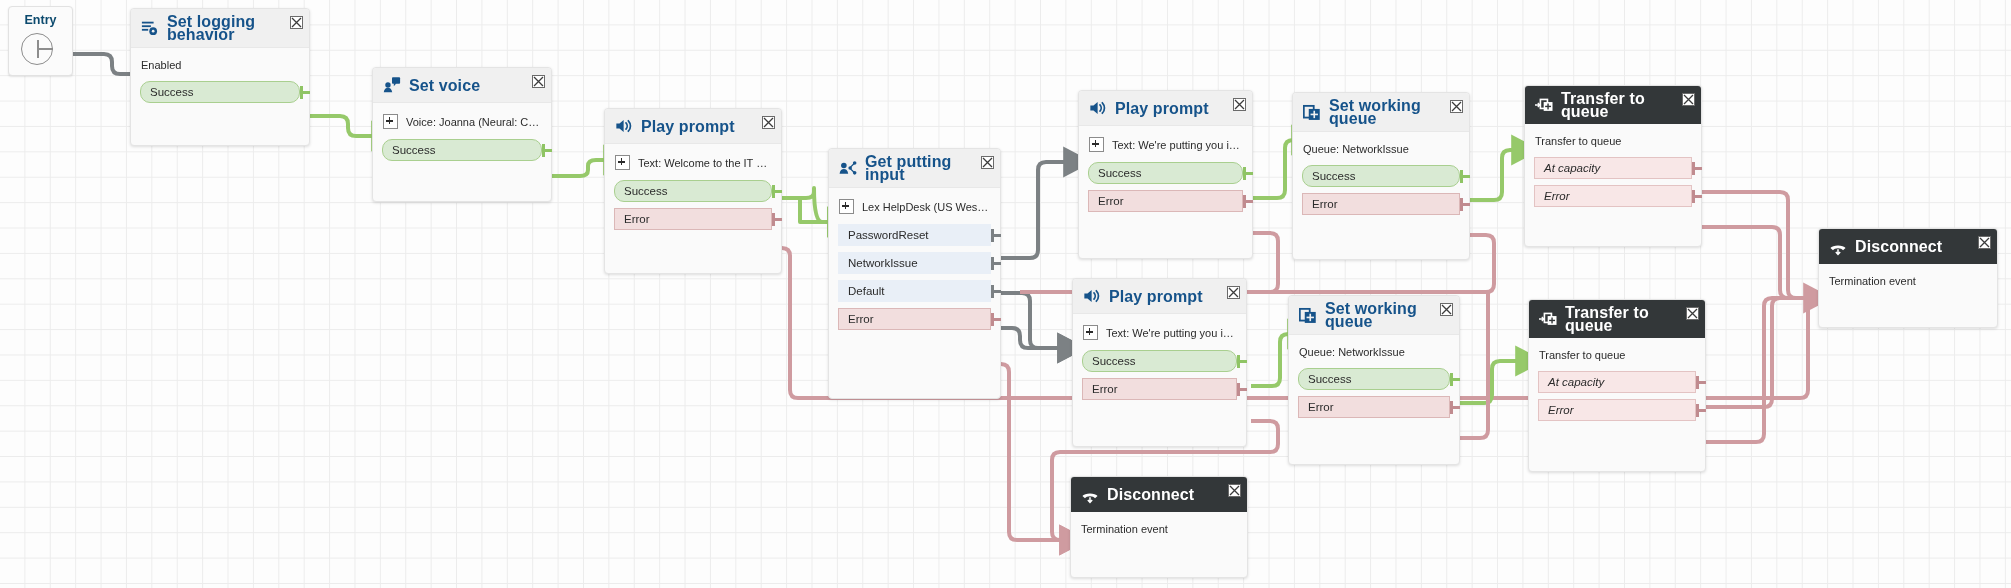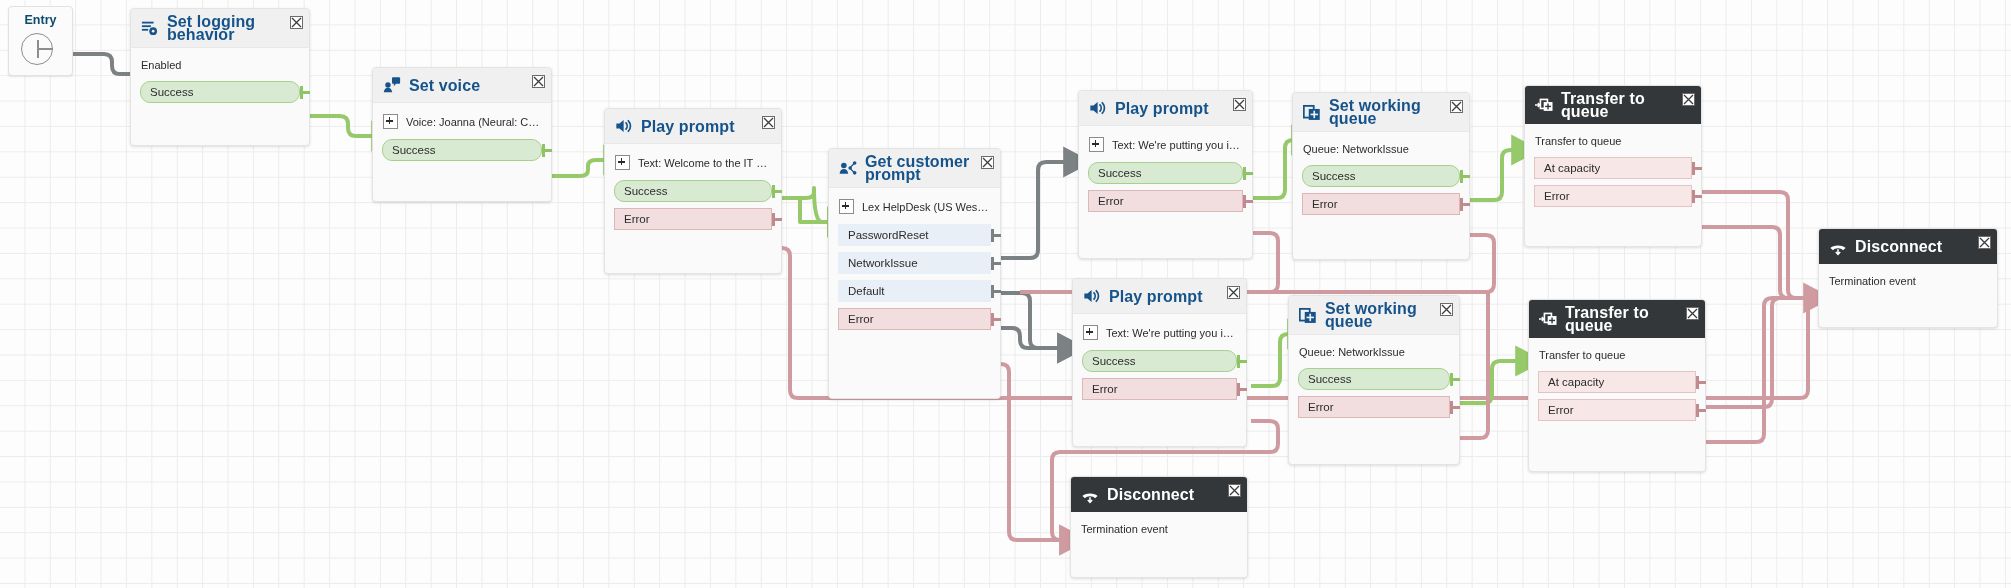--- a/index.html
+++ b/index.html
@@ -210,21 +210,21 @@
   .port.error   { background: #f2dede; border-color: #dbb7b7; }
   .port.error .nub i { background: #c08b8f; }
 
   .port.capacity { background: #f8e7e7; border-color: #e3c3c3; }
   .port.capacity .nub i { background: #c08b8f; }
 
   .port.branch  { background: #e9eff7; border-color: transparent; }
   .port.branch .nub i { background: #7c8184; }
 
   .node.dark .port.error,
-  .node.dark .port.capacity { background: #f8e7e7; border-color: #e3c3c3; }
+  .node.dark .port.capacity { background: #f8e7e7; border-color: #e3c3c3; font-style: italic; }
 </style>
 </head>
 <body>
 
 <div id="canvas">
 
   <svg id="wires" viewBox="0 0 2011 588" xmlns="http://www.w3.org/2000/svg">
     <defs>
       <marker id="ah-gray" markerWidth="9" markerHeight="9" refX="2.2" refY="4.5" orient="auto" markerUnits="strokeWidth">
         <path d="M0,0.6 L7.4,4.5 L0,8.4 Z" fill="#7c8184"></path>
@@ -395,21 +395,21 @@
       <div class="node" style="left: 828px; top: 148px; width: 173px; min-height: 251px;">
         <div class="node-header">
       <svg class="node-icon" viewBox="0 0 20 20">
         <circle cx="5.4" cy="7.3" r="3.1" fill="currentColor"></circle>
         <path d="M0.6 16.5 C1.1 12.6 3.1 11.2 5.4 11.2 C7.7 11.2 9.7 12.6 10.2 16.5 Z" fill="currentColor"></path>
         <circle cx="17.4" cy="4.4" r="2" fill="currentColor"></circle>
         <circle cx="17.4" cy="15.4" r="2" fill="currentColor"></circle>
         <circle cx="12.4" cy="10" r="2" fill="currentColor"></circle>
         <path d="M12.8 9 L16.6 5.2 M12.8 11 L16.6 14.8" stroke="currentColor" stroke-width="1.4"></path>
       </svg>
-      <span class="node-title">Get customer prompt</span>
+      <span class="node-title">Get putting input</span>
       <span class="close-box">
       <svg viewBox="0 0 11 11" width="11" height="11">
         <path d="M1 1 L10 10 M10 1 L1 10" stroke="#3c3c3c" stroke-width="1.3"></path>
       </svg>
     </span>
     </div>
         <div class="node-body">
           <div class="param-row">
             <span class="plus-box"></span>
             <span class="param-text">Lex HelpDesk (US West: O...</span>

